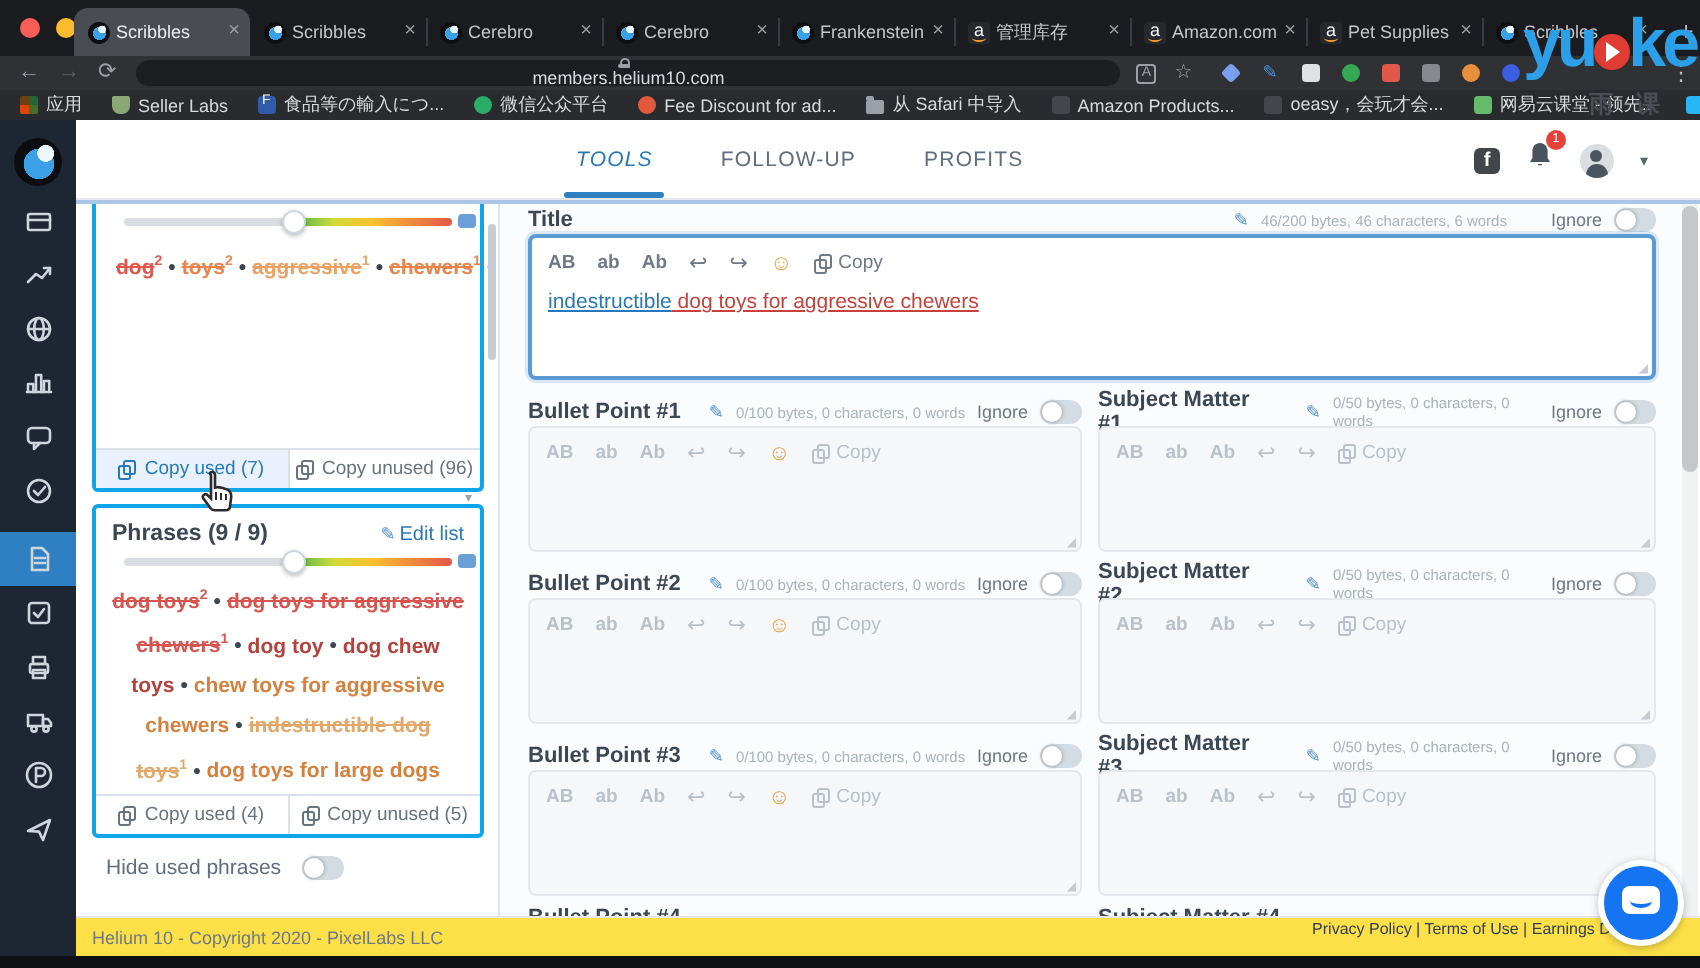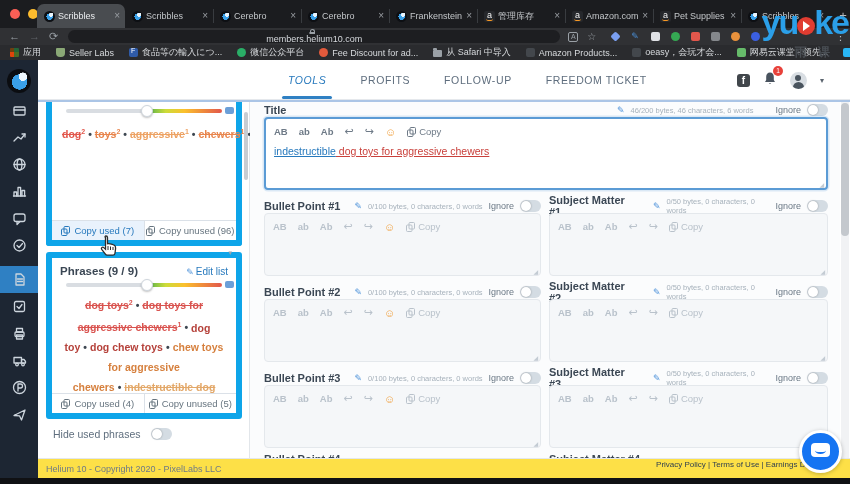--- a/index.html
+++ b/index.html
@@ -96,21 +96,21 @@
   .avatar{width:17px;height:17px;border-radius:50%;background:#d9dee3;position:relative;overflow:hidden;}
   .avatar::before{content:'';position:absolute;left:5.5px;top:3px;width:6px;height:6px;border-radius:50%;background:#4a545e;}
   .avatar::after{content:'';position:absolute;left:3px;top:10px;width:11px;height:7px;border-radius:6px 6px 0 0;background:#4a545e;}
   .caret{color:#5a646e;font-size:8px;}
 
   .topline{position:absolute;left:38px;top:100px;right:0;height:2px;background:#abc5e6;z-index:3;}
 
   
   .leftpanel{position:absolute;left:38px;top:102px;width:212px;height:356px;background:#fff;
     border-right:1px solid #e2e6ea;}
-  .card{position:absolute;left:8px;width:196px;border:6px solid #0ea5e9;border-radius:3px;background:#fff;}
+  .card{position:absolute;left:8px;width:196px;border:2px solid #0ea5e9;border-radius:3px;background:#fff;}
   .card.words{top:-1px;height:145px;border-top:none;border-radius:0 0 3px 3px;}
   .card.phrases{top:150px;height:167px;}
   .slider{position:relative;height:4px;border-radius:2px;margin:0 14px;}
   .sl-gray{position:absolute;left:0;top:0;bottom:0;width:52%;background:#d9dde2;border-radius:2px;}
   .sl-grad{position:absolute;left:52%;right:0;top:0;bottom:0;border-radius:2px;
     background:linear-gradient(to right,#4caf50,#cddc39,#fbc02d,#ef8a3c,#e2574c);}
   .sl-knob{position:absolute;left:52%;top:50%;transform:translate(-50%,-50%);width:12px;height:12px;
     background:#fff;border:1px solid #cfd6dd;border-radius:50%;box-shadow:0 1px 2px rgba(0,0,0,.25);}
   .link-ic{position:absolute;right:-12px;top:-2px;width:9px;height:7px;background:#6b9fd8;border-radius:2px;}
   .wordbox{padding:8px 10px;font-size:10.5px;font-weight:bold;line-height:19px;text-align:left;}
@@ -380,23 +380,22 @@
   <div class="s-ic">
         <svg width="17" height="17">
           <path d="M3 9.5 L14 4 L10.5 14 L8.5 9.8 Z"></path>
         </svg>
       </div>
 </div>
 
 <div class="topnav">
   <div class="nav-items">
     <span class="nav-it active">TOOLS</span>
+    <span class="nav-it">FOLLOW-UP</span>
     <span class="nav-it">PROFITS</span>
-    <span class="nav-it">FOLLOW-UP</span>
-    <span class="nav-it">FREEDOM TICKET</span>
   </div>
   <div class="nav-right">
     <span class="fb">f</span>
     <span class="bellwrap">
       <svg width="14" height="15">
             <path d="M7 1.5 C4.6 1.5 3.2 3.4 3.2 5.8 V9 L2 11 h10 L10.8 9 V5.8 C10.8 3.4 9.4 1.5 7 1.5 Z M5.8 12 a1.3 1.3 0 0 0 2.4 0" fill="#49535e"></path>
           </svg>
       <span class="badge">1</span>
     </span>
     <span class="avatar"></span>

